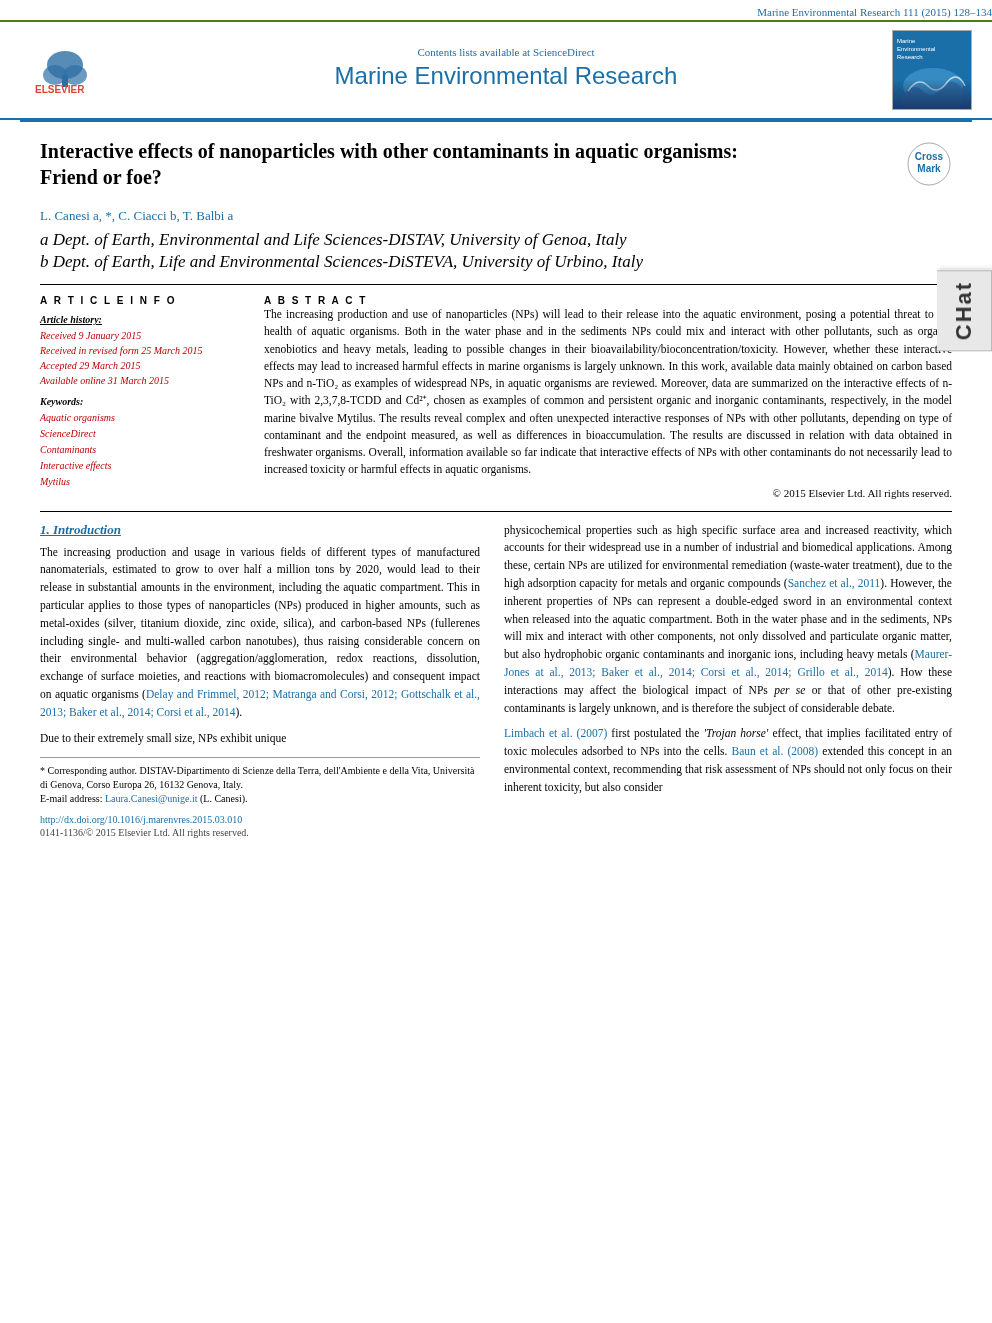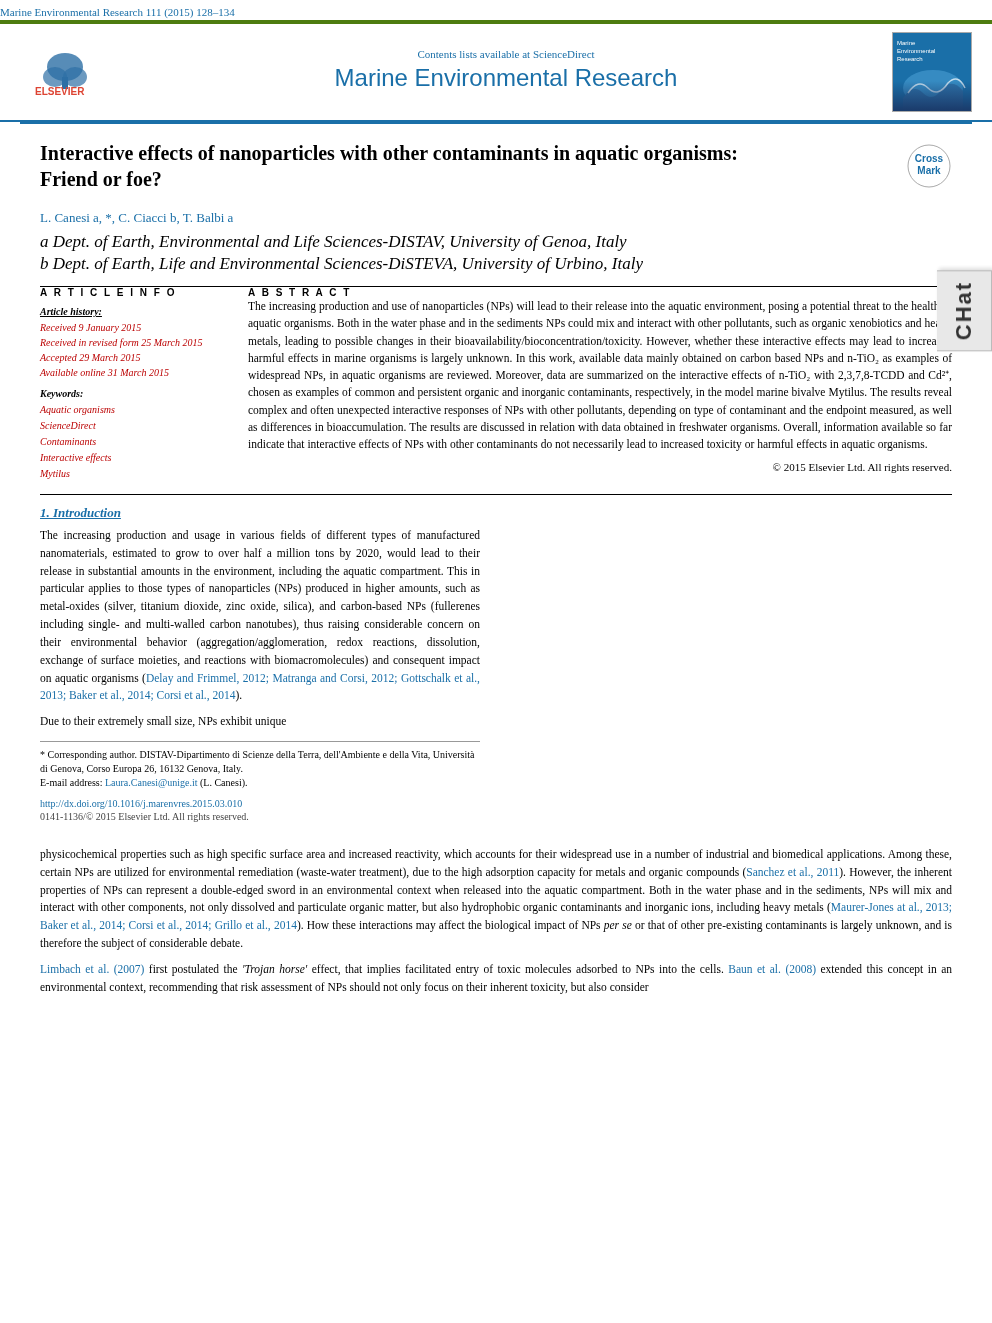--- a/index.html
+++ b/index.html
@@ -5,25 +5,25 @@
     * { margin: 0; padding: 0; box-sizing: border-box; }
     body {
       font-family: "Times New Roman", Times, serif;
       background: #fff;
       width: 992px;
       min-height: 1323px;
       font-size: 12px;
       color: #000;
     }
     .top-bar {
-      text-align: left;
+      text-align: right;
       padding: 6px 0 2px;
       font-size: 11px;
       color: #1a6fa8;
-      border-bottom: 4px solid #4d7c0f;
+      border-bottom: 2px solid #4d7c0f;
     }
     .header-section {
       display: flex;
       align-items: center;
       justify-content: space-between;
       padding: 8px 20px;
       border-bottom: 2px solid #1a6fa8;
     }
     .header-left {
       display: flex;
@@ -109,22 +109,23 @@
     }
     .affiliations {
       font-size: 17px;
       font-style: italic;
       margin-bottom: 12px;
       color: #000;
     }
     .affiliation-line { margin-bottom: 2px; }
     .two-col-section {
       display: flex;
-      gap: 8px;
+      gap: 24px;
       border-top: 1px solid #000;
+      padding-top: 10px;
       margin-bottom: 12px;
     }
     .article-info {
       width: 200px;
       flex-shrink: 0;
     }
     .article-info-title {
       font-size: 10px;
       letter-spacing: 2px;
       font-family: Arial, sans-serif;
@@ -182,21 +183,20 @@
     }
     .section-divider {
       border: none;
       border-top: 1px solid #000;
       margin: 10px 0;
     }
     .body-two-col {
       display: flex;
       gap: 24px;
       margin-top: 10px;
-      flex-direction: column;
     }
     .body-left-col {
       width: 440px;
       flex-shrink: 0;
     }
     .body-right-col {
       flex: 1;
     }
     .section-heading {
       font-size: 13px;

